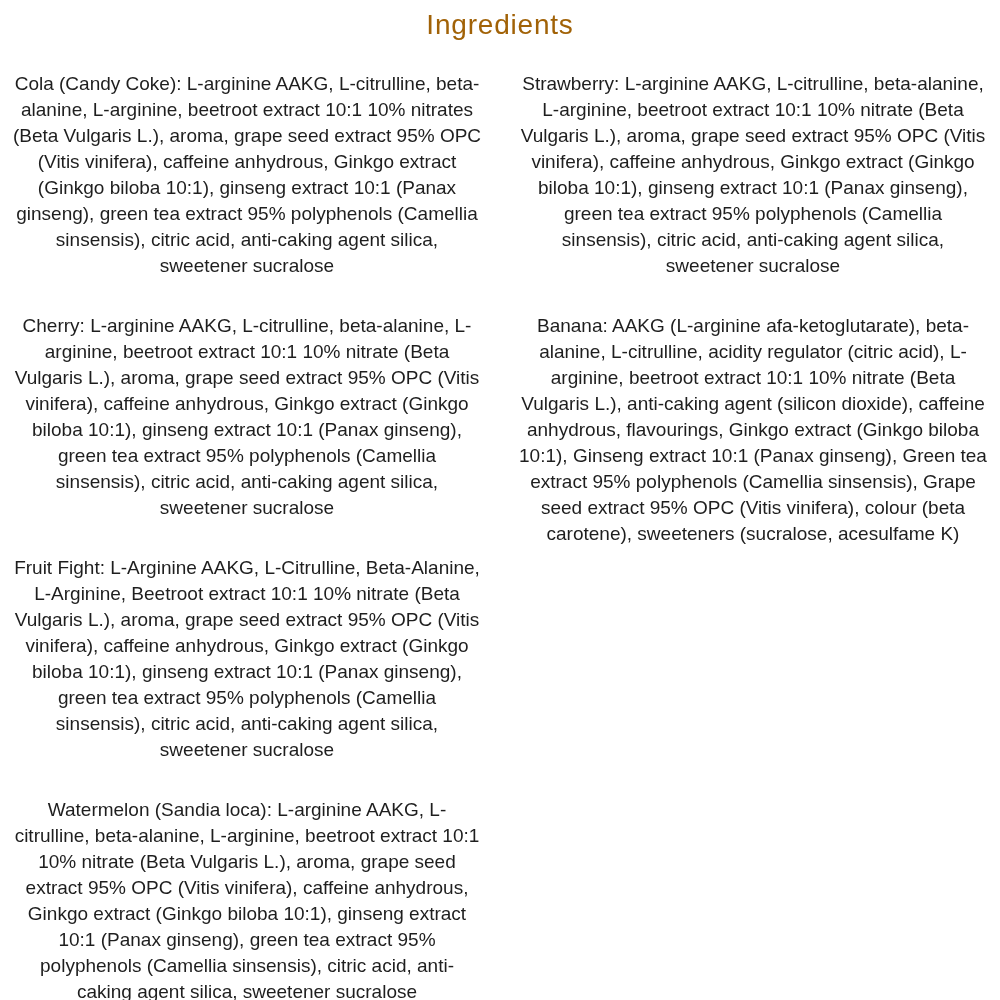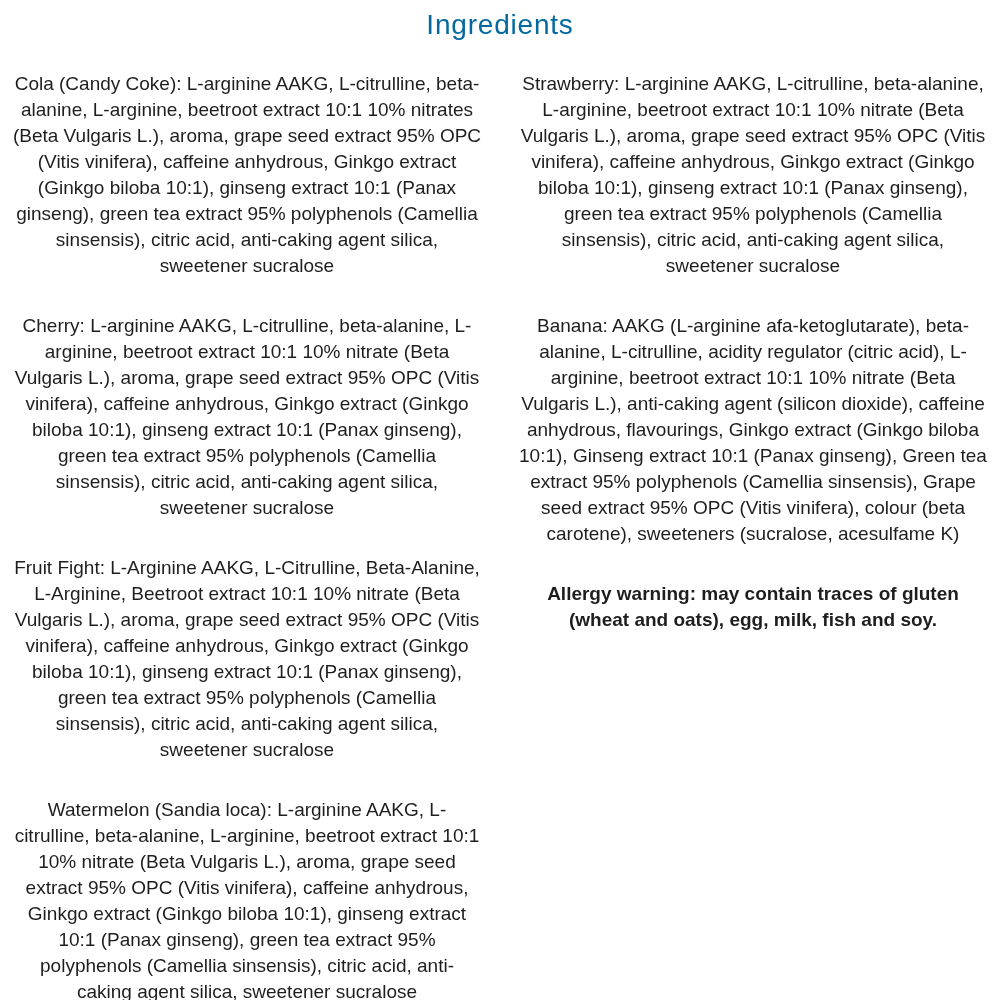--- a/index.html
+++ b/index.html
@@ -13,21 +13,21 @@
     color: #1e1e1e;
     overflow: hidden;
   }
   .page-title {
     margin: 8px 0 0 0;
     text-align: center;
     font-size: 28px;
     font-weight: 400;
     letter-spacing: 0.8px;
     line-height: 34px;
-    color: #0369a1;
+    color: #a16207;
   }
   .columns {
     display: flex;
     gap: 22px;
     padding: 0 5px;
     margin-top: 14px;
   }
   .col {
     width: 484px;
     flex: 0 0 484px;
@@ -97,17 +97,15 @@
 sweetener sucralose</p>
     <p class="para">Banana: AAKG (L-arginine afa-ketoglutarate), beta-
 alanine, L-citrulline, acidity regulator (citric acid), L-
 arginine, beetroot extract 10:1 10% nitrate (Beta
 Vulgaris L.), anti-caking agent (silicon dioxide), caffeine
 anhydrous, flavourings, Ginkgo extract (Ginkgo biloba
 10:1), Ginseng extract 10:1 (Panax ginseng), Green tea
 extract 95% polyphenols (Camellia sinsensis), Grape
 seed extract 95% OPC (Vitis vinifera), colour (beta
 carotene), sweeteners (sucralose, acesulfame K)</p>
-    <p class="para bold">Allergy warning: may contain traces of gluten
-(wheat and oats), egg, milk, fish and soy.</p>
   </div>
 
 </div>
 
 </body></html>

